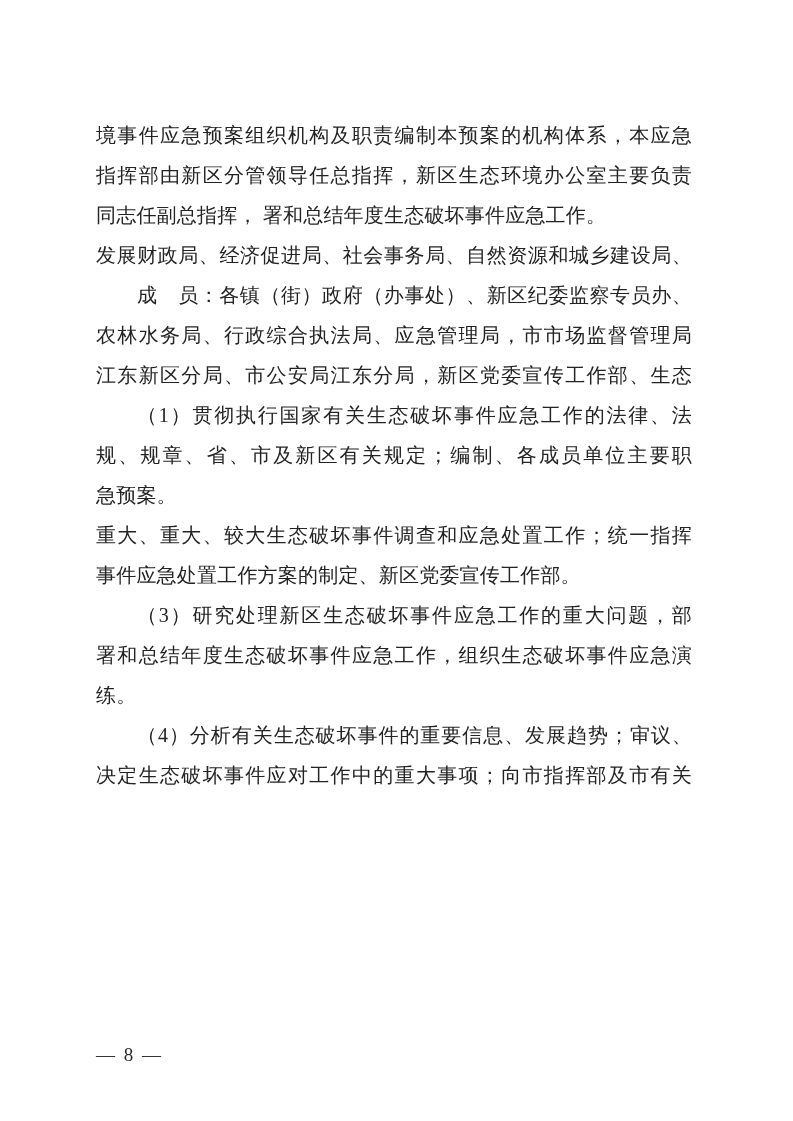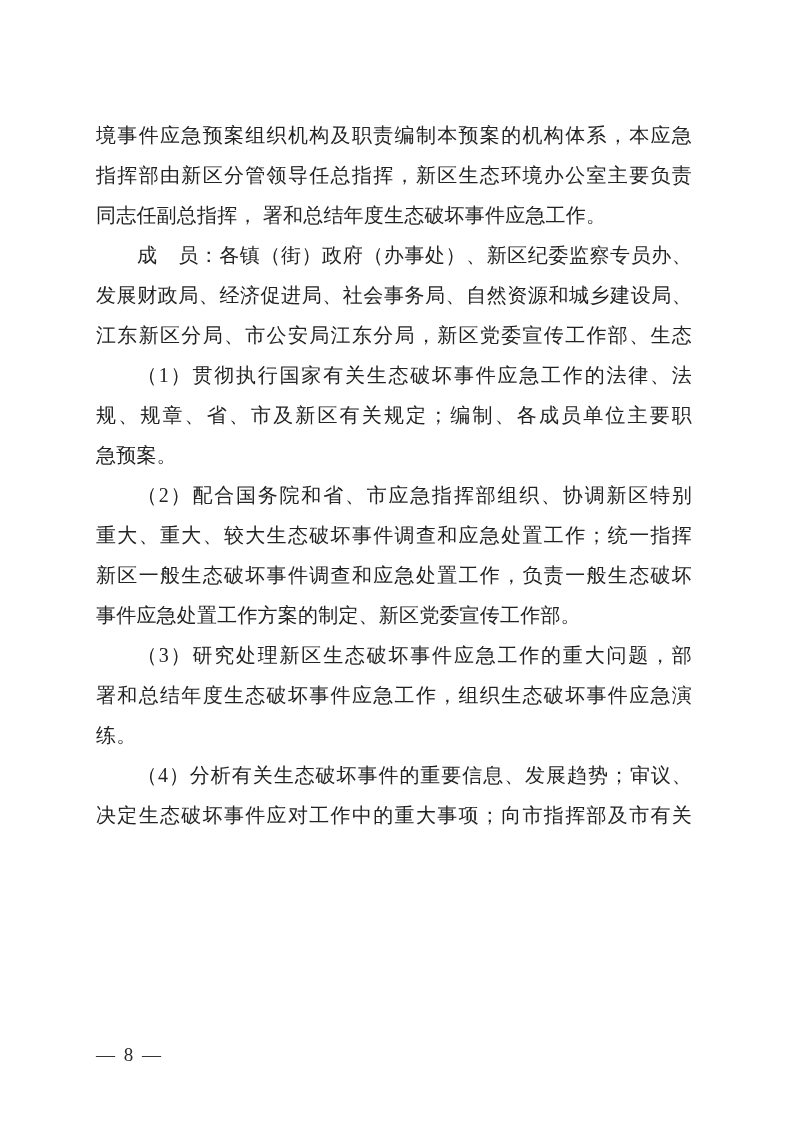--- a/index.html
+++ b/index.html
@@ -50,29 +50,28 @@
   }
 </style>
 </head>
 <body>
 
 <div class="page">
   <div class="text-block">
     <div class="line j">境事件应急预案组织机构及职责编制本预案的机构体系，本应急</div>
     <div class="line j">指挥部由新区分管领导任总指挥，新区生态环境办公室主要负责</div>
     <div class="line">同志任副总指挥， 署和总结年度生态破坏事件应急工作。</div>
+    <div class="line j">发展财政局、经济促进局、社会事务局、自然资源和城乡建设局、</div>
     <div class="line j indent">成　员：各镇（街）政府（办事处）、新区纪委监察专员办、</div>
-    <div class="line j">发展财政局、经济促进局、社会事务局、自然资源和城乡建设局、</div>
+    <div class="line j">农林水务局、行政综合执法局、应急管理局，市市场监督管理局</div>
     <div class="line j">江东新区分局、市公安局江东分局，新区党委宣传工作部、生态</div>
     <div class="line j indent">（1）贯彻执行国家有关生态破坏事件应急工作的法律、法</div>
     <div class="line j">规、规章、省、市及新区有关规定；编制、各成员单位主要职</div>
     <div class="line">急预案。</div>
-    <div class="line j indent">（2）配合国务院和省、市应急指挥部组织、协调新区特别</div>
     <div class="line j">重大、重大、较大生态破坏事件调查和应急处置工作；统一指挥</div>
-    <div class="line j">新区一般生态破坏事件调查和应急处置工作，负责一般生态破坏</div>
     <div class="line">事件应急处置工作方案的制定、新区党委宣传工作部。</div>
     <div class="line j indent">（3）研究处理新区生态破坏事件应急工作的重大问题，部</div>
     <div class="line j">署和总结年度生态破坏事件应急工作，组织生态破坏事件应急演</div>
     <div class="line">练。</div>
     <div class="line j indent">（4）分析有关生态破坏事件的重要信息、发展趋势；审议、</div>
     <div class="line j">决定生态破坏事件应对工作中的重大事项；向市指挥部及市有关</div>
   </div>
   <div class="page-number">— 8 —</div>
 </div>
 

